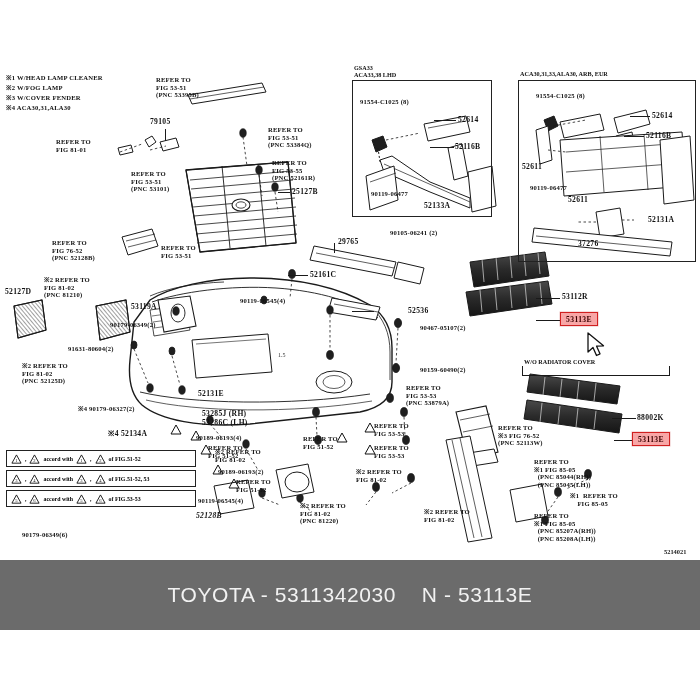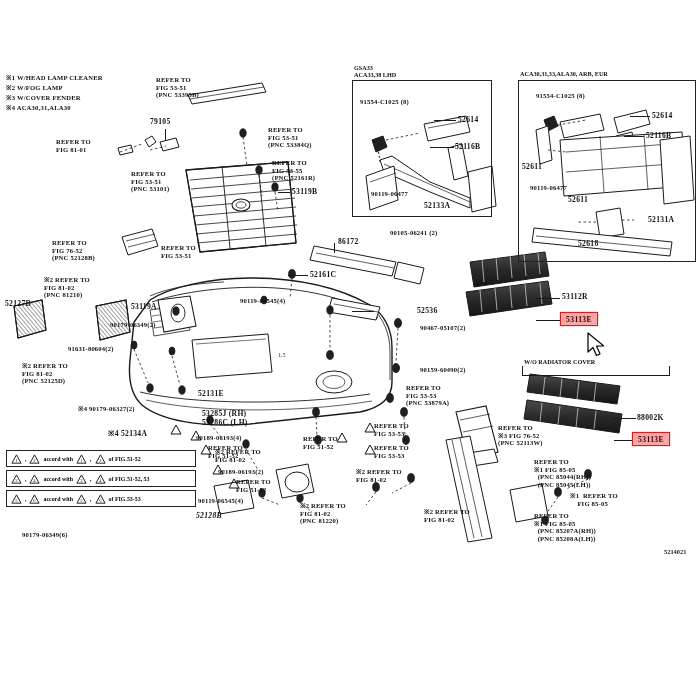--- a/index.html
+++ b/index.html
@@ -379,41 +379,41 @@
   <div class="lbl" style="left:570px;top:492px;">※1  REFER TO
     FIG 85-05</div>
   <div class="lbl" style="left:534px;top:512px;">REFER TO
 ※1 FIG 85-05
   (PNC 85207A(RH))
   (PNC 85208A(LH))</div>
   <div class="lbl" style="left:303px;top:435px;">REFER TO
 FIG 51-52</div>
 
   <div class="lbl num" style="left:150px;top:118px;">79105</div>
-  <div class="lbl num" style="left:292px;top:188px;">53119B</div>
+  <div class="lbl num" style="left:292px;top:188px;">25127B</div>
   <div class="lbl num" style="left:131px;top:303px;text-align:right;">53119A</div>
-  <div class="lbl num" style="left:5px;top:300px;">52127D</div>
+  <div class="lbl num" style="left:5px;top:288px;">52127D</div>
   <div class="lbl num" style="left:310px;top:271px;">52161C</div>
-  <div class="lbl num" style="left:375px;top:307px;padding-left:42px;">52536</div>
-  <div class="lbl num" style="left:338px;top:238px;">86172</div>
+  <div class="lbl num" style="left:366px;top:307px;padding-left:42px;">52536</div>
+  <div class="lbl num" style="left:338px;top:238px;">29765</div>
   <div class="lbl num" style="left:562px;top:293px;">53112R</div>
   <div class="lbl num" style="left:637px;top:414px;">88002K</div>
   <div class="lbl num" style="left:198px;top:390px;">52131E</div>
   <div class="lbl num" style="left:196px;top:512px;font-style:italic;">52128B</div>
   <div class="lbl num" style="left:202px;top:410px;font-family:Liberation Serif, serif;">53285J (RH)</div>
   <div class="lbl num" style="left:202px;top:419px;">53286C (LH)</div>
   <div class="lbl num" style="left:108px;top:430px;">※4 52134A</div>
   <div class="lbl num" style="left:458px;top:116px;">52614</div>
   <div class="lbl num" style="left:455px;top:143px;">52116B</div>
   <div class="lbl num" style="left:652px;top:112px;">52614</div>
   <div class="lbl num" style="left:646px;top:132px;">52116B</div>
   <div class="lbl num" style="left:522px;top:163px;">52611</div>
   <div class="lbl num" style="left:568px;top:196px;">52611</div>
   <div class="lbl num" style="left:648px;top:216px;">52131A</div>
-  <div class="lbl num" style="left:578px;top:240px;">52618</div>
+  <div class="lbl num" style="left:578px;top:240px;">37276</div>
   <div class="lbl num" style="left:424px;top:202px;">52133A</div>
 
   <div class="lbl" style="left:360px;top:98px;">91554-C1025 (8)</div>
   <div class="lbl" style="left:536px;top:92px;">91554-C1025 (8)</div>
   <div class="lbl" style="left:371px;top:190px;">90119-06477</div>
   <div class="lbl" style="left:530px;top:184px;">90119-06477</div>
   <div class="lbl" style="left:390px;top:229px;">90105-06241 (2)</div>
   <div class="lbl" style="left:240px;top:297px;">90119-06545(4)</div>
   <div class="lbl" style="left:110px;top:321px;">90179-06349(2)</div>
   <div class="lbl" style="left:68px;top:345px;">91631-80604(2)</div>
@@ -561,15 +561,18 @@
     </svg>
   <svg style="position:absolute;left:336px;top:432px;width:12px;height:11px;" viewBox="0 0 12 11">
       <path d="M6,1 L11,10 L1,10 Z" fill="none" stroke="#111" stroke-width="1"></path>
     </svg>
   <svg style="position:absolute;left:170px;top:424px;width:12px;height:11px;" viewBox="0 0 12 11">
       <path d="M6,1 L11,10 L1,10 Z" fill="none" stroke="#111" stroke-width="1"></path>
     </svg>
 
   <div class="cornercode" style="left:664px;top:548px;">5214021</div>
 
+  <div id="footer">
+    <span class="ft">TOYOTA - 5311342030    N - 53113E</span>
+  </div>
   <div id="belowfoot"></div>
 
 </div>
 
 </body></html>

